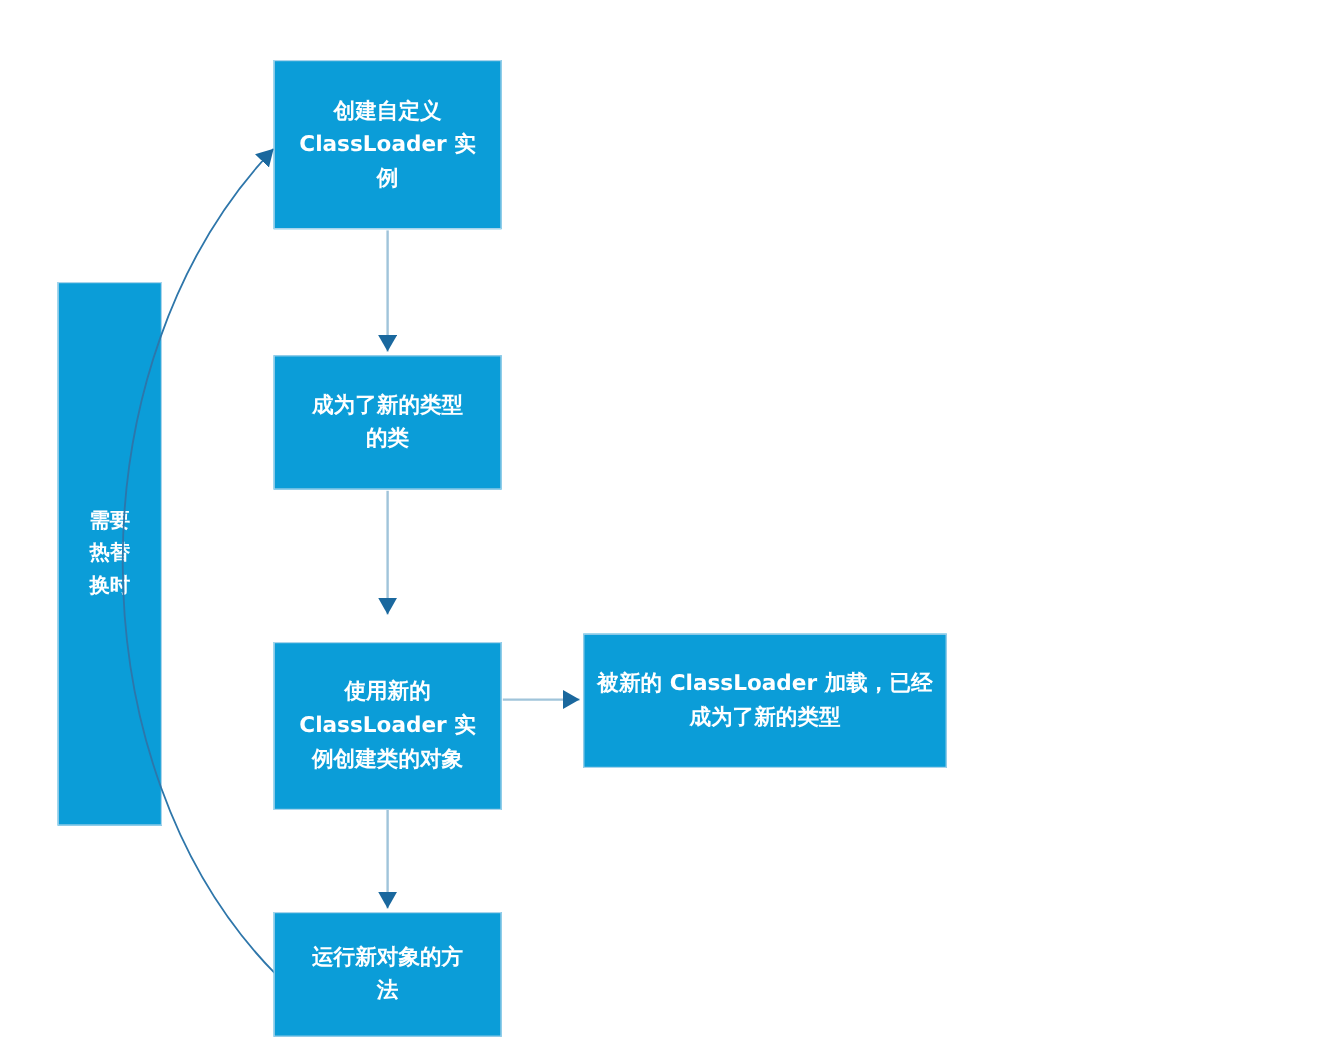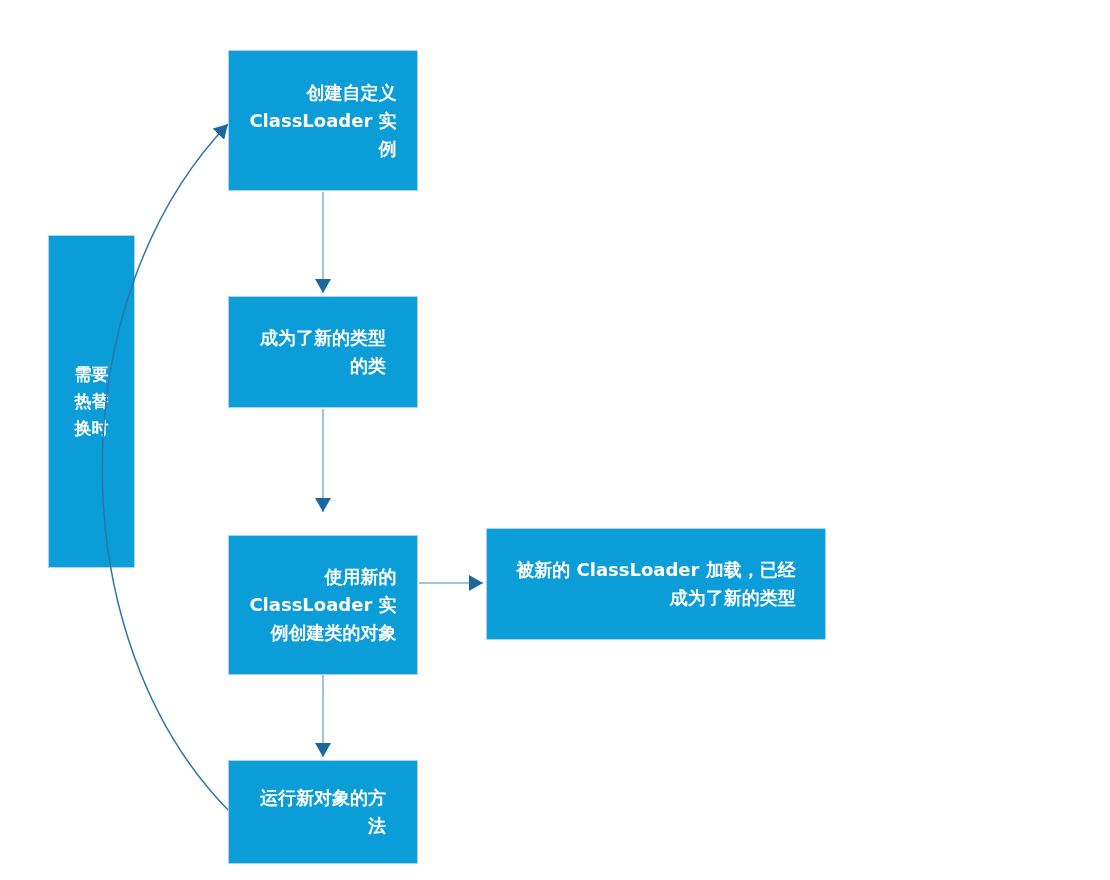--- a/index.html
+++ b/index.html
@@ -23,32 +23,32 @@
   }
   .node {
     position: absolute;
     box-sizing: border-box;
     background: #0b9dd8;
     border: 1px solid #a9d4ec;
     color: #ffffff;
     display: flex;
     align-items: center;
     justify-content: center;
-    text-align: right;
+    text-align: center;
     white-space: pre-line;
     font-weight: 600;
     font-size: 18px;
     line-height: 28px;
   }
   .n-create  { left: 228px; top: 50px;  width: 190px; height: 141px; }
   .n-load    { left: 228px; top: 296px; width: 190px; height: 112px; }
   .n-object  { left: 228px; top: 515px; width: 190px; height: 140px; margin-top: 20px; }
   .n-run     { left: 228px; top: 760px; width: 190px; height: 104px; }
-  .n-note    { left: 486px; top: 528px; width: 340px; height: 112px; }
-  .n-loop    { left: 48px;  top: 235px; width: 87px;  height: 333px;
+  .n-note    { left: 486px; top: 528px; width: 303px; height: 112px; }
+  .n-loop    { left: 48px;  top: 235px; width: 87px;  height: 453px;
                font-size: 17px; line-height: 27px; }
 </style>
 </head>
 <body>
 
 <div id="canvas">
 
   <div class="node n-loop">需要
 热替
 换时</div>

